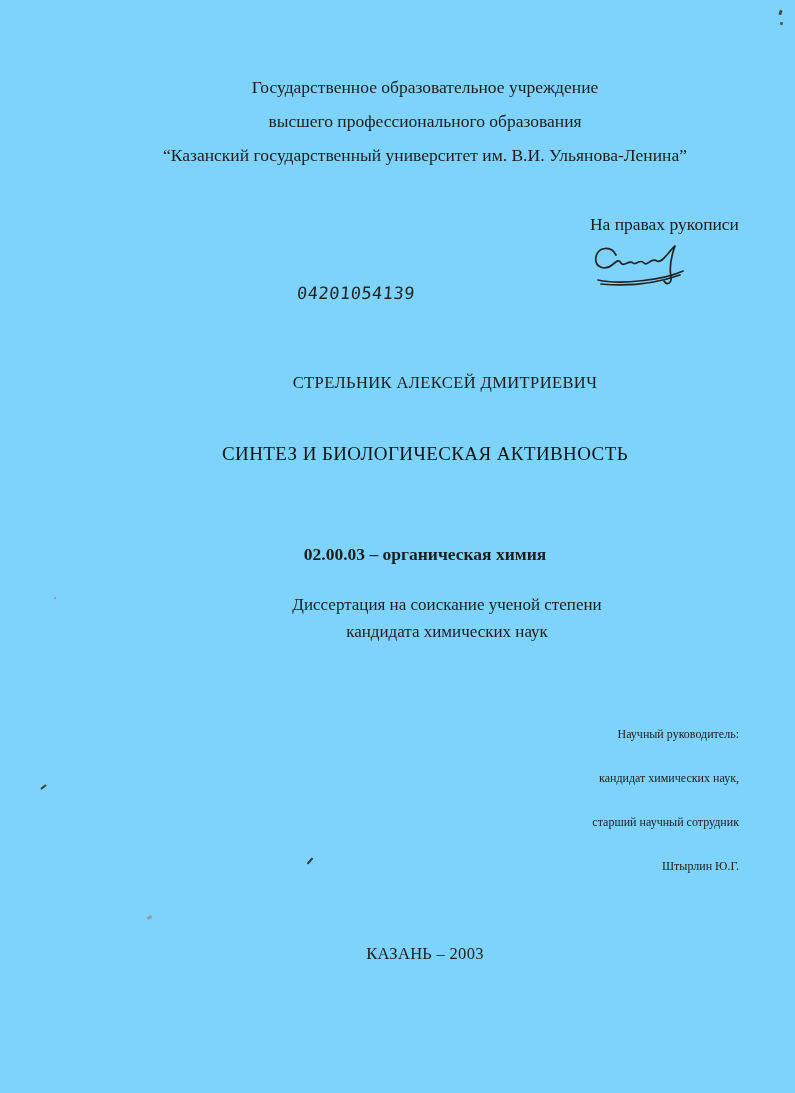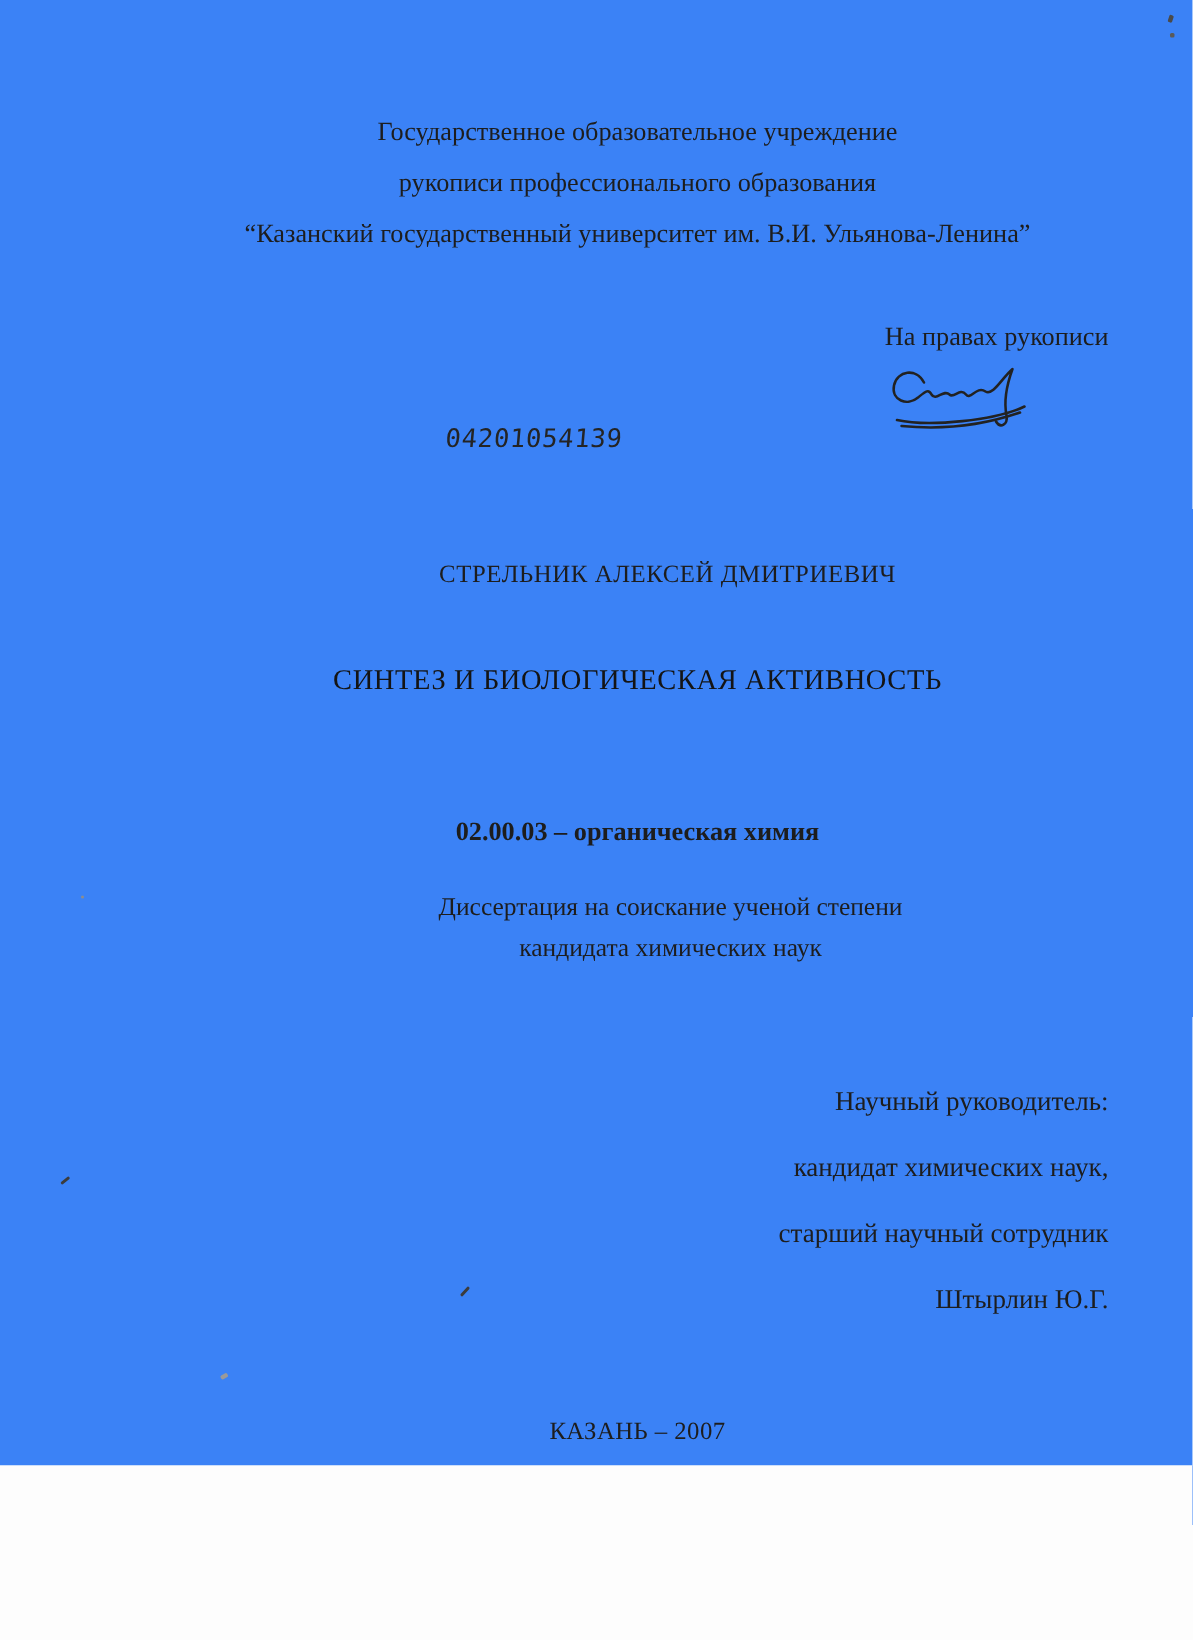--- a/index.html
+++ b/index.html
@@ -3,22 +3,22 @@
 <meta charset="utf-8">
 <style>
   html, body {
     margin: 0;
     padding: 0;
     background: #fdfdfd;
   }
   .page {
     position: relative;
     width: 795px;
-    height: 977px;
-    background: #3b82f6;
+    height: 1093px;
+    background: #7dd3fc;
     font-family: "Liberation Serif", "DejaVu Serif", serif;
     color: #1d1d1d;
     overflow: hidden;
   }
   
   .centered {
     position: absolute;
     left: 56px;
     width: 738px;
     text-align: center;
@@ -83,21 +83,21 @@
     top: 591px;
     font-size: 17px;
     line-height: 27px;
     transform: translateX(22px);
   }
   .supervisor {
     position: absolute;
     top: 712px;
     right: 56px;
     text-align: right;
-    font-size: 18px;
+    font-size: 12px;
     line-height: 44px;
   }
   .city-year {
     top: 944px;
     font-size: 16.5px;
     letter-spacing: 0.3px;
   }
   
   .artifact {
     position: absolute;
@@ -118,21 +118,21 @@
 
   <div class="artifact a-corner-1"></div>
   <div class="artifact a-corner-2"></div>
   <div class="artifact a-thesis-dot"></div>
   <div class="artifact a-left-comma"></div>
   <div class="artifact a-mid-slash"></div>
   <div class="artifact a-faint"></div>
 
   <header class="centered institution">
     <div>Государственное образовательное учреждение</div>
-    <div>рукописи профессионального образования</div>
+    <div>высшего профессионального образования</div>
     <div>“Казанский государственный университет им. В.И. Ульянова-Ленина”</div>
   </header>
 
   <div class="manuscript">На правах рукописи</div>
 
   <svg class="signature" viewBox="0 0 118 56" aria-hidden="true">
     <path d="M24 15 C19 5 6 7 4 17 C2 27 13 31 20 25 C25 21 27 19 29 23 C32 28 37 19 41 23 C44 26 48 18 52 23 C55 27 59 17 65 21 C70 24 76 12 83 6 C79 17 77 27 79 37 C80 43 75 46 72 41"></path>
     <path d="M91 31 C72 40 28 45 6 40"></path>
     <path d="M9 44 C40 47 68 42 88 35"></path>
   </svg>
@@ -152,15 +152,15 @@
     <div>кандидата химических наук</div>
   </div>
 
   <div class="supervisor">
     <div>Научный руководитель:</div>
     <div>кандидат химических наук,</div>
     <div>старший научный сотрудник</div>
     <div>Штырлин Ю.Г.</div>
   </div>
 
-  <div class="centered city-year">КАЗАНЬ – 2007</div>
+  <div class="centered city-year">КАЗАНЬ – 2003</div>
 
 </div>
 
 </body></html>

